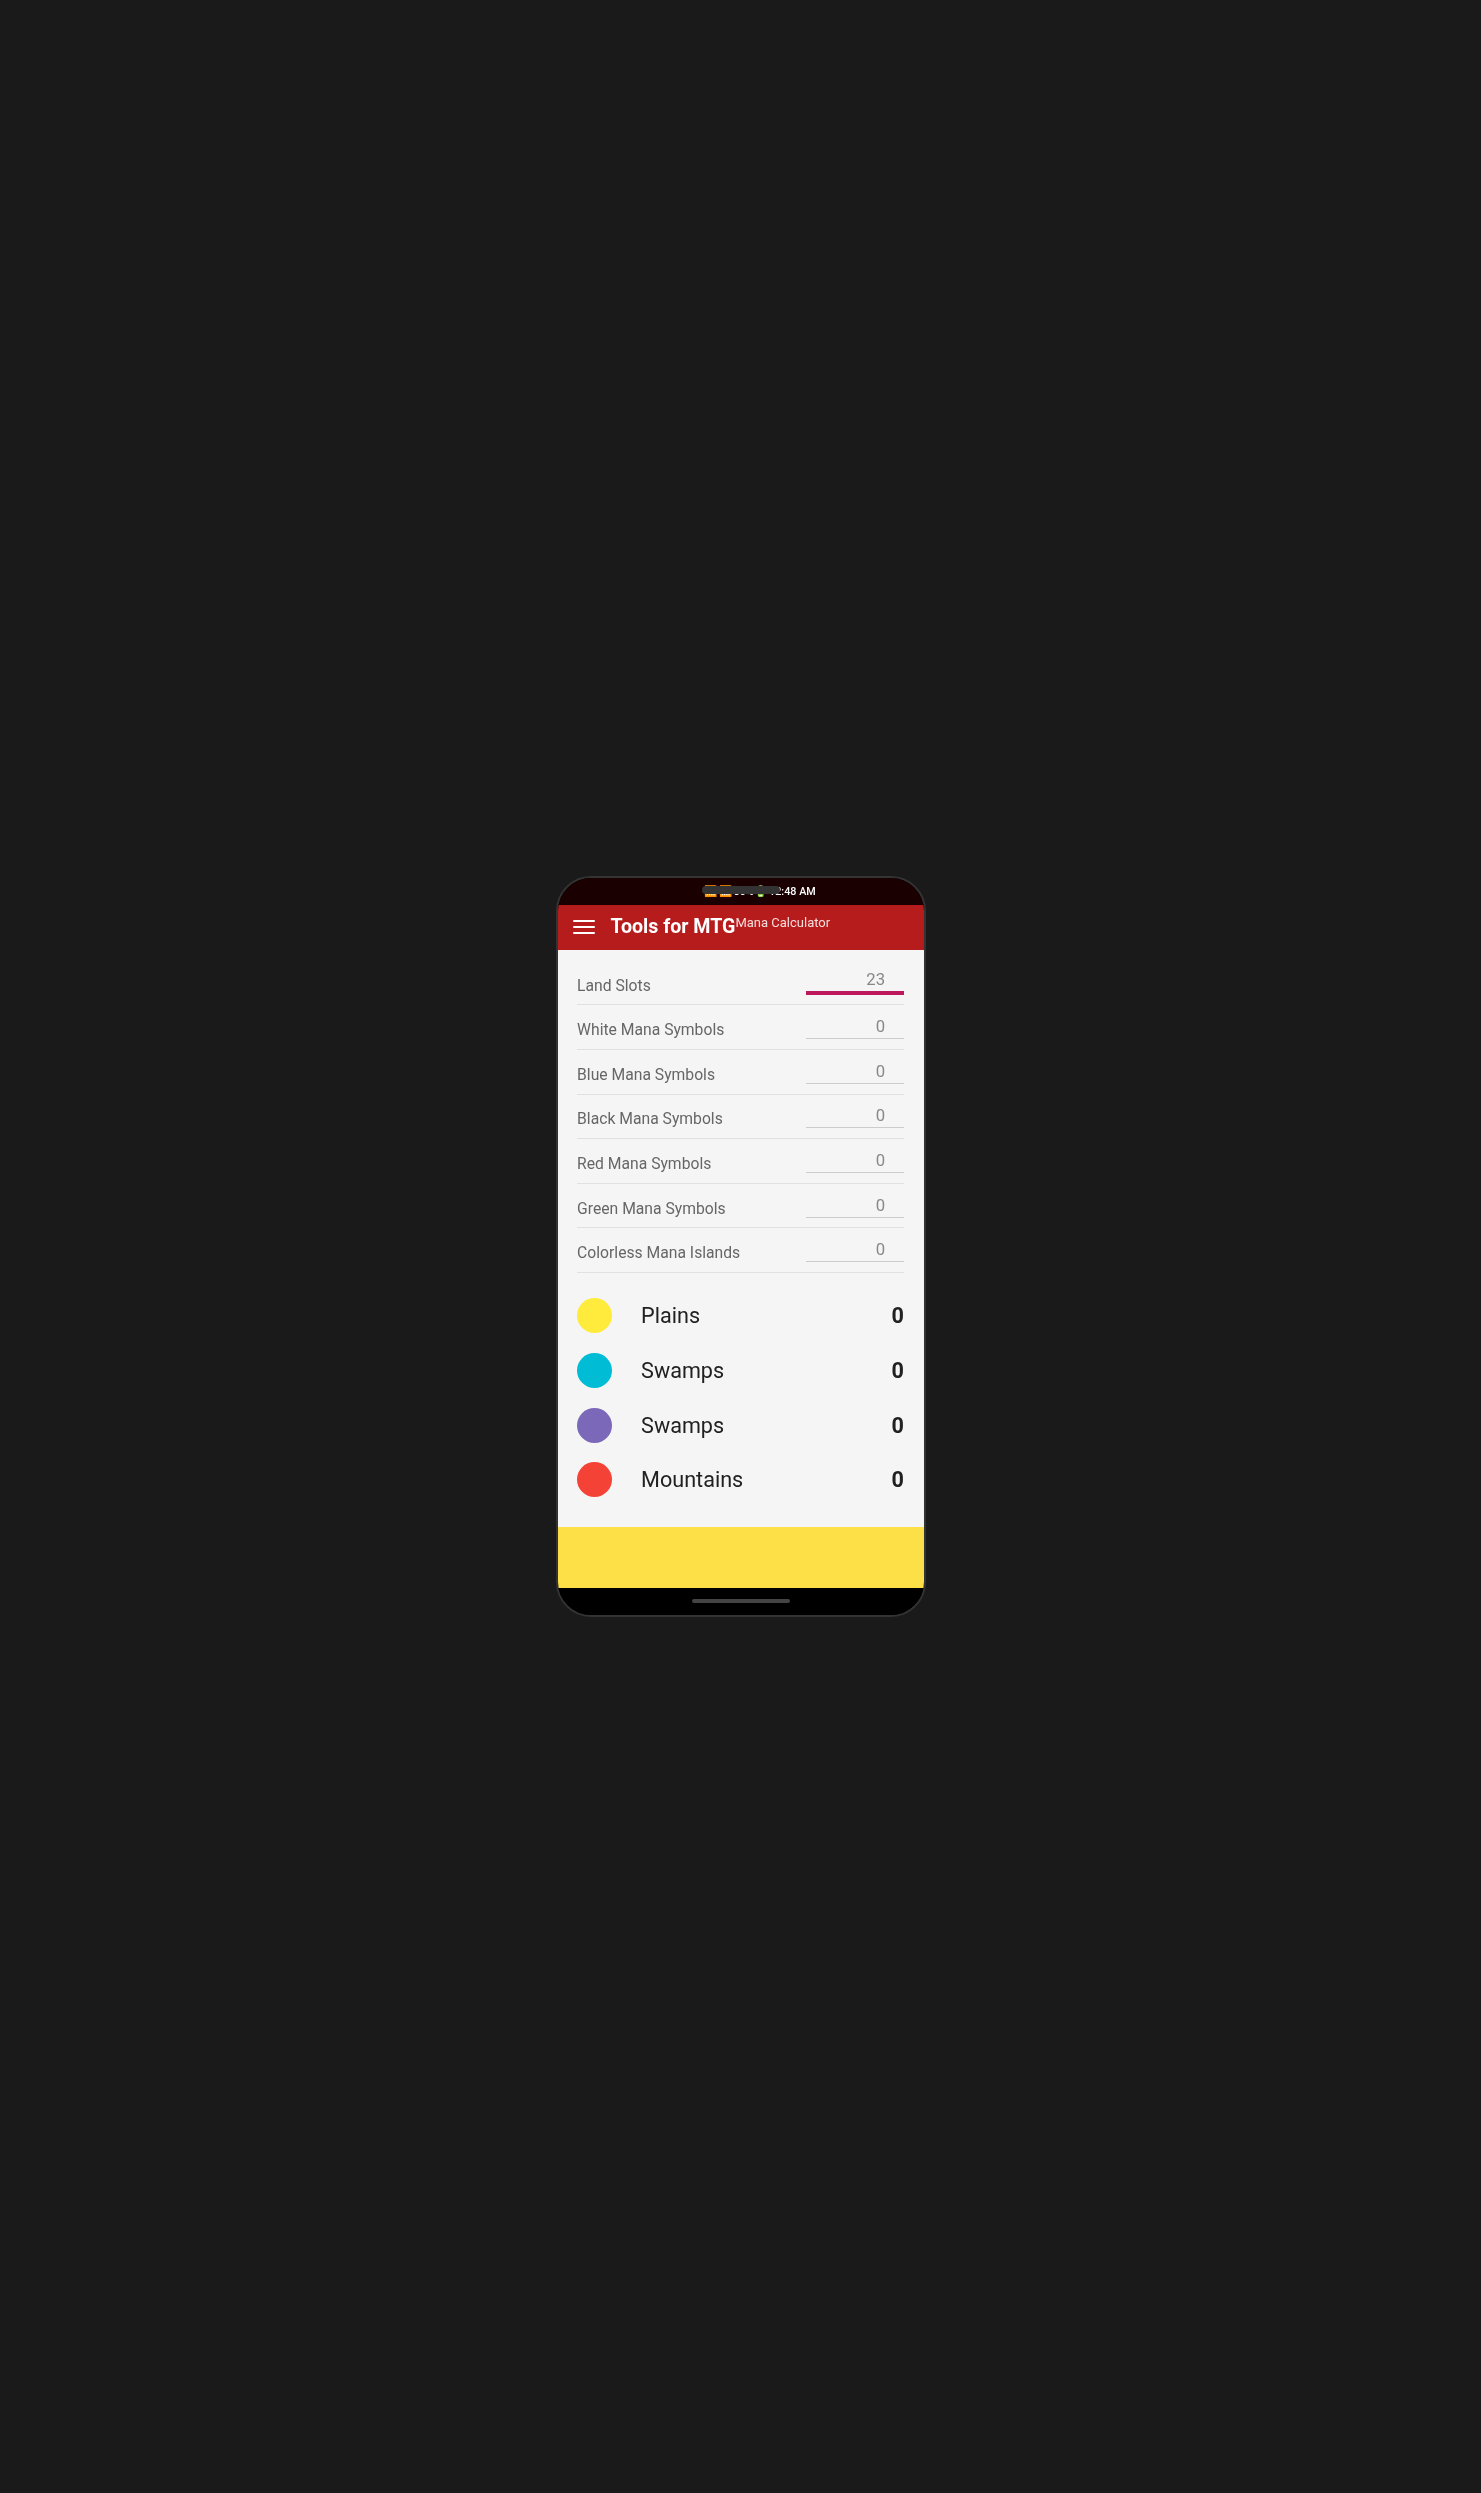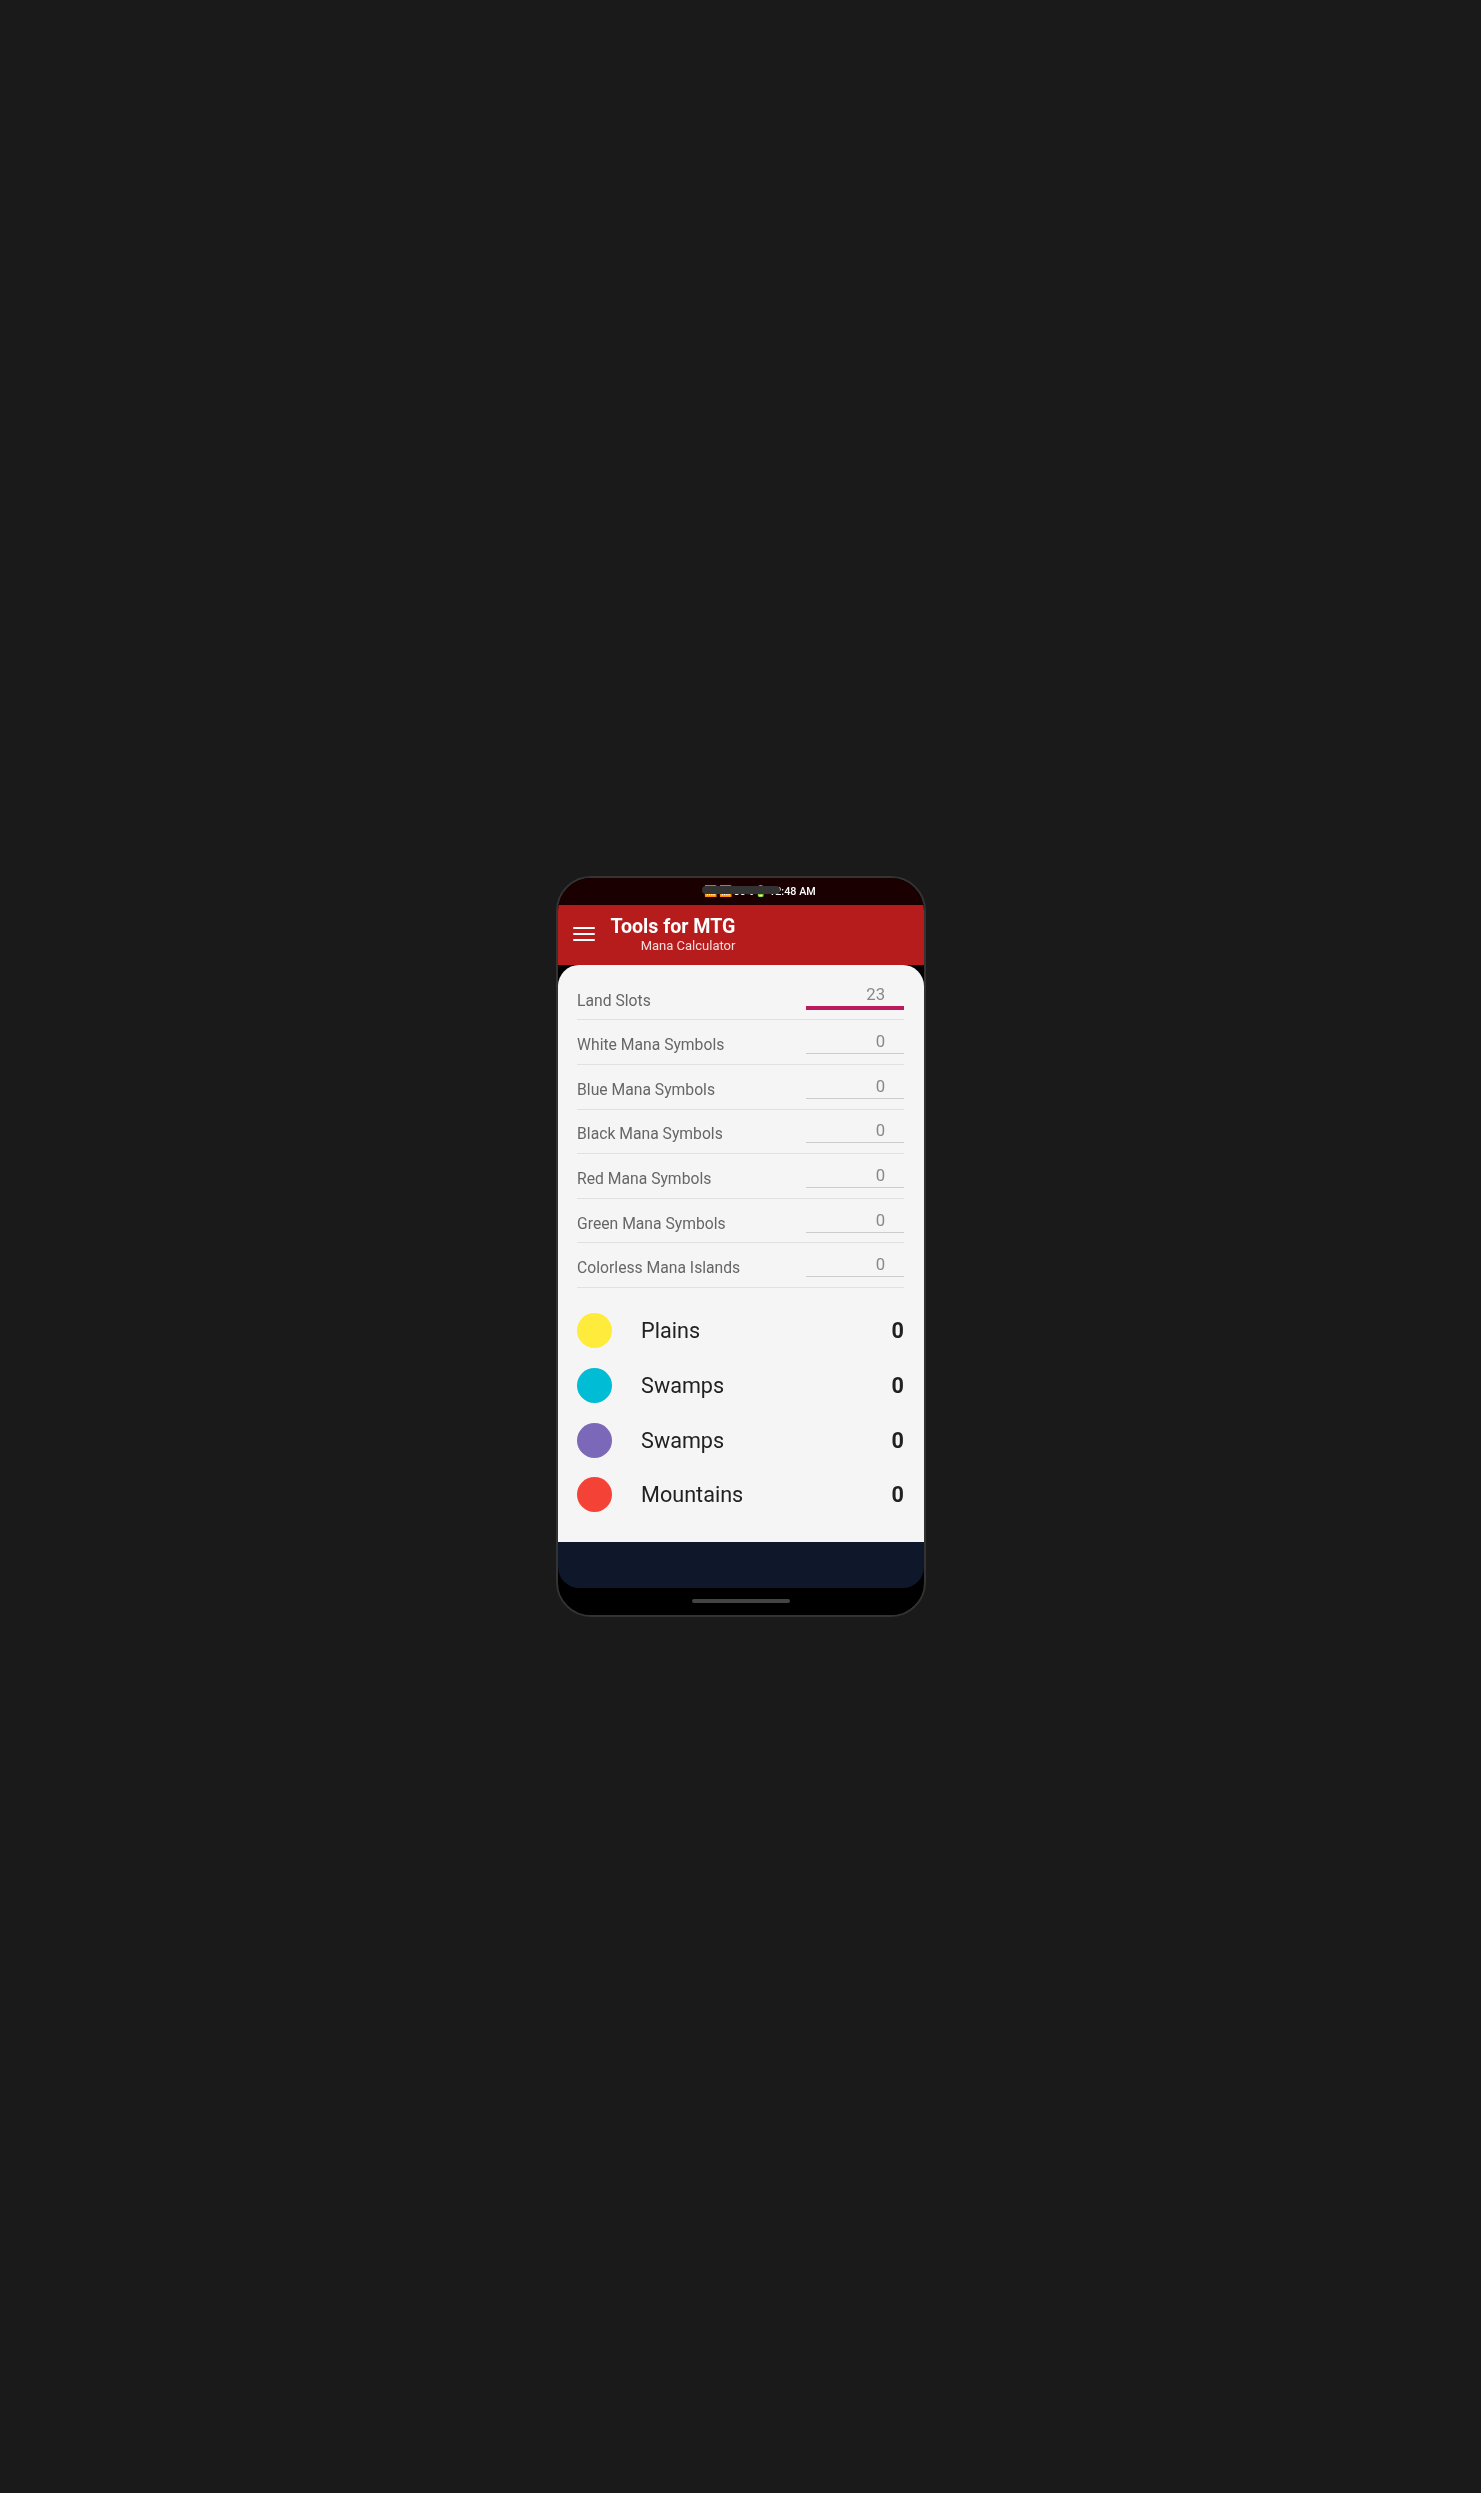--- a/index.html
+++ b/index.html
@@ -87,42 +87,40 @@
 
     .menu-line {
       width: 21.6px;
       height: 2px;
       background: #fff;
       border-radius: 1px;
     }
 
     .header-text {
       display: flex;
-      flex-direction: column;
-      text-align: right;
+      flex-direction: row;
     }
 
     .app-title {
       color: #fff;
       font-size: 19.6px;
       font-weight: 700;
     }
 
     .app-subtitle {
       color: rgba(255,255,255,0.85);
       font-size: 13px;
       font-weight: 400;
     }
 
     .content-area {
-      background: #0f172a;
+      background: #fde047;
       flex: 1;
       overflow-y: auto;
       padding: 0;
-      border-radius: 21px;
     }
 
     .form-section {
       background: #f5f5f5;
       padding: 7.8px 19.6px;
     }
 
     .form-row {
       display: flex;
       align-items: flex-end;

